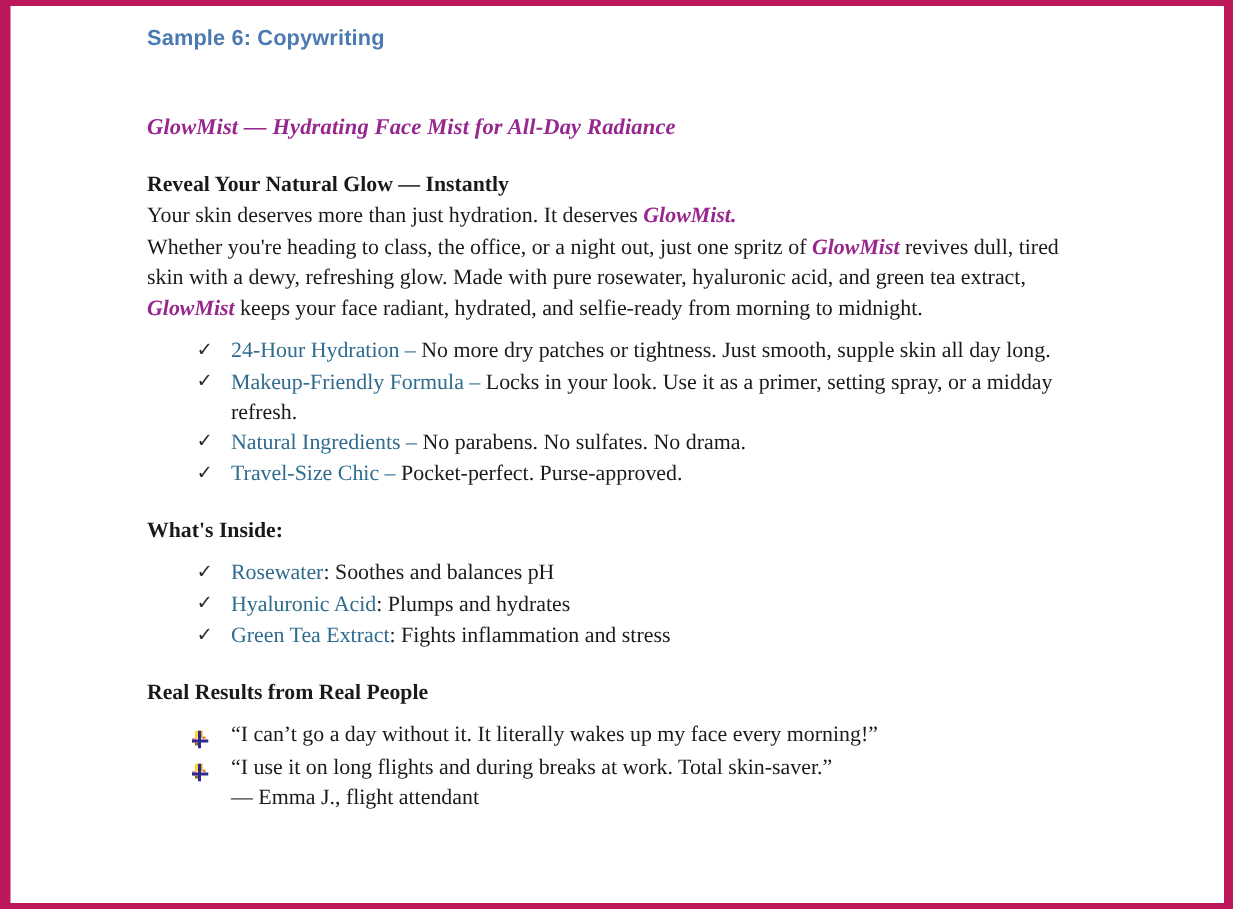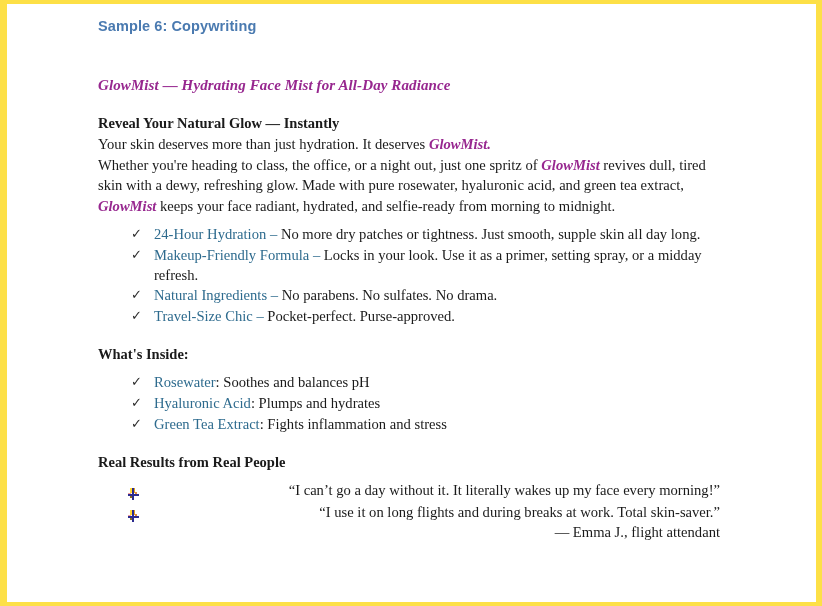--- a/index.html
+++ b/index.html
@@ -13,21 +13,21 @@
     overflow: hidden;
     font-family: "Liberation Serif", serif;
   }
 
   
   .viewport {
     position: relative;
     width: 822px;
     height: 606px;
     box-sizing: border-box;
-    background: #fde047;
+    background: #be185d;
     padding: 4px 6px 4px 7px;
   }
   .page {
     position: relative;
     width: 100%;
     height: 100%;
     box-sizing: border-box;
     background: #ffffff;
     overflow: hidden;
   }
@@ -116,21 +116,20 @@
 
   .term {
     color: #2e6b8e;
   }
 
   
   .quote-list {
     list-style: none;
     margin: 8px 0 0 0;
     padding: 0;
-    text-align: right;
   }
   .quote-list li {
     position: relative;
     padding-left: 56px;
     font-size: 14.6px;
     color: #1a1a1a;
     line-height: 1.37;
     margin: 0 0 2px 0;
   }
   .quote-list li .pinwheel {

